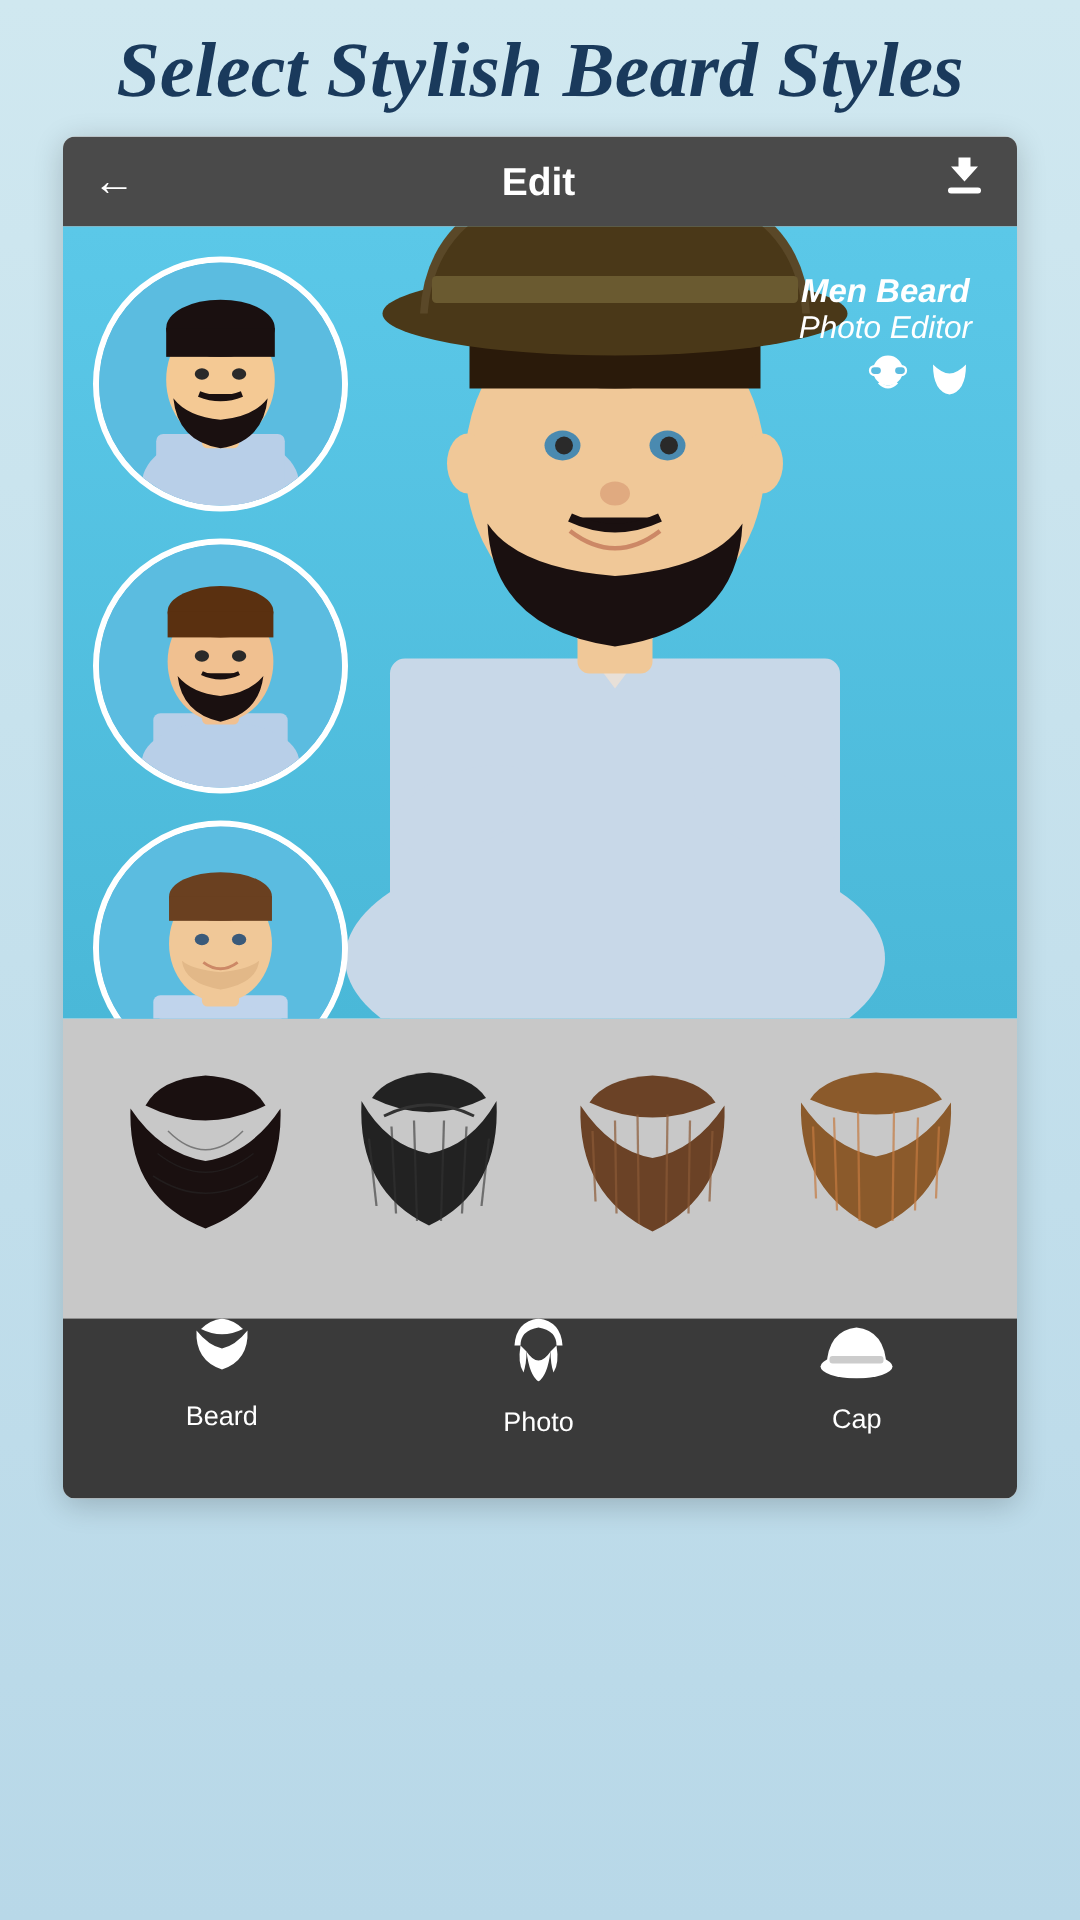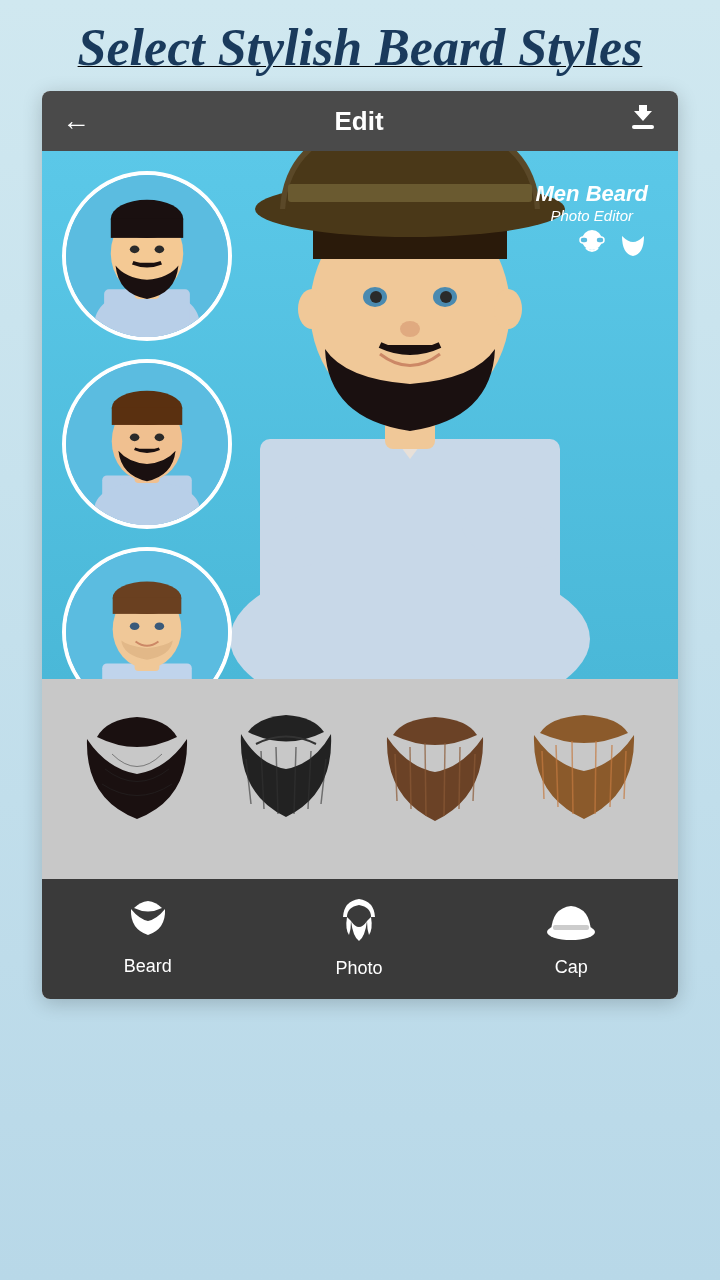--- a/index.html
+++ b/index.html
@@ -9,21 +9,20 @@
       background: linear-gradient(180deg, #d0e8f0 0%, #b8d8e8 100%);
       font-family: Arial, sans-serif;
       overflow: hidden;
       position: relative;
     }
 
     
     .title-area {
       text-align: center;
       padding: 18px 20px 14px;
-      text-decoration: underline;
     }
     .title-text {
       font-family: 'Georgia', serif;
       font-style: italic;
       font-size: 52px;
       color: #1a3a5c;
       font-weight: bold;
     }
 
     
@@ -77,21 +76,21 @@
       text-align: center;
       color: white;
       z-index: 10;
     }
     .watermark-title {
       font-size: 22px;
       font-weight: bold;
       font-style: italic;
     }
     .watermark-subtitle {
-      font-size: 15px;
+      font-size: 21px;
       font-style: italic;
     }
     .watermark-icons {
       display: flex;
       justify-content: flex-end;
       gap: 8px;
       margin-top: 4px;
     }
 
     
@@ -149,21 +148,20 @@
     .beard-svg {
       width: 120px;
       height: 140px;
     }
 
     
     .bottom-nav {
       background: #3a3a3a;
       height: 120px;
       display: flex;
-      align-items: center;
       justify-content: space-around;
     }
     .nav-item {
       display: flex;
       flex-direction: column;
       align-items: center;
       gap: 8px;
       cursor: pointer;
       color: white;
     }

